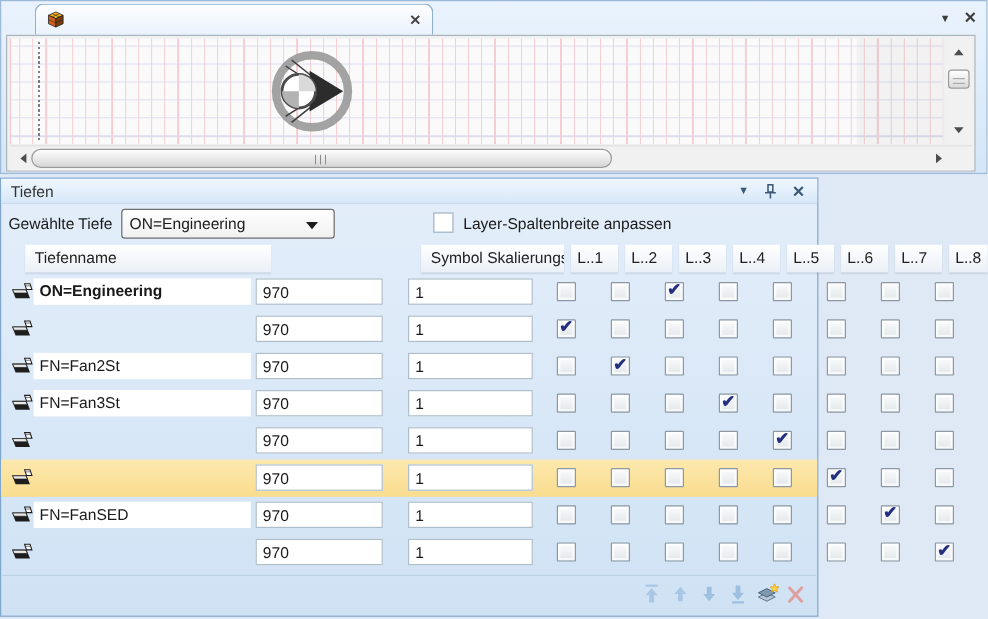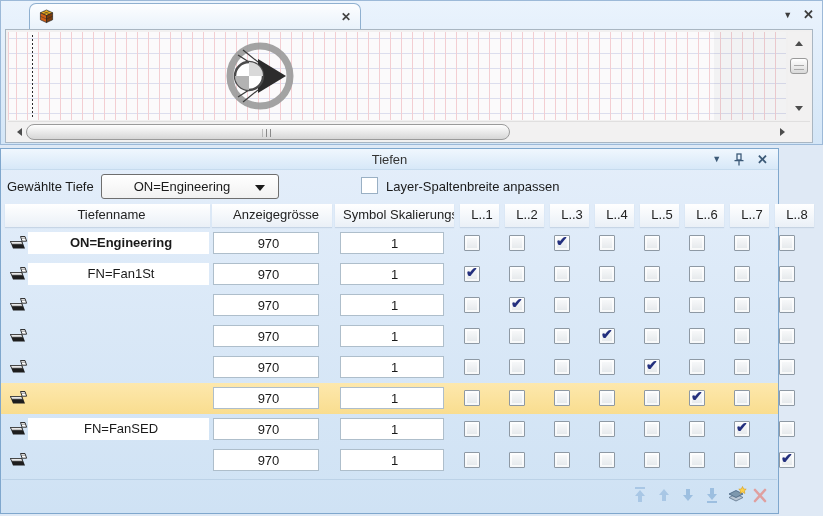--- a/index.html
+++ b/index.html
@@ -43,40 +43,40 @@
   .arr.down  { left:7px; bottom:9px; border-left:4px solid transparent; border-right:4px solid transparent; border-top:5px solid #4d4d4d; }
   .hscroll { position:absolute; left:2px; top:91px; width:802px; height:21px; background:#f2f1f1; border-top:1px solid #e0dfdf; }
   .arr.left  { left:9px; top:6px; border-top:4px solid transparent; border-bottom:4px solid transparent; border-right:5px solid #4d4d4d; }
   .arr.right { left:772px; top:6px; border-top:4px solid transparent; border-bottom:4px solid transparent; border-left:5px solid #4d4d4d; }
   .hthumb { position:absolute; left:18px; top:2px; width:484px; height:16px; border:1px solid #9a9a9a;
             border-radius:8px; background:linear-gradient(#fefefe,#d6d6d6); }
   .hgrip { position:absolute; left:50%; top:4px; width:11px; height:8px; transform:translateX(-50%);
            background:repeating-linear-gradient(to right, #8a8a8a 0 1px, transparent 1px 4px); }
 
   
-  .panel { position:absolute; left:0; top:148px; width:779px; height:366px;
-           border:1px solid #7fa7cd; background:linear-gradient(#e4eefa 0%, #cfe2f4 100%);text-align:center; }
+  .panel { position:absolute; left:0; top:148px; width:682px; height:366px;
+           border:1px solid #7fa7cd; background:linear-gradient(#e4eefa 0%, #cfe2f4 100%); }
   .panel-title { position:relative; height:21px; background:linear-gradient(#f0f7fe,#d7e8f8);
                  border-bottom:1px solid #c6dbee; padding:3px 8px; color:#333; }
   .panel-title-icons { position:absolute; right:10px; top:2px; display:flex; gap:12px; align-items:center; height:16px; }
   .pt-glyph { color:#3c5a78; }
   .pt-glyph.menu { font-size:9px; }
   .pt-glyph.close { font-size:13px; font-weight:bold; }
 
   .controls { position:relative; height:32px; }
   .lbl-depth { position:absolute; left:6px; top:9px; }
   .combo { position:absolute; left:100px; top:4px; width:178px; height:25px; border:1px solid #6e6e6e;
            border-radius:3px; background:linear-gradient(#ffffff,#f1f1f1); padding:4px 22px 0 6px; }
   .combo-arrow { position:absolute; right:13px; top:10px; width:0; height:0;
                  border-left:5px solid transparent; border-right:5px solid transparent; border-top:6px solid #1a1a1a; }
   .cbx { position:absolute; width:17px; height:17px; background:#fff; border:1px solid #9ab0c4; }
   .cbx.layerfit { left:360px; top:7px; }
   .lbl-layerfit { position:absolute; left:385px; top:9px; }
 
-  .thead { position:relative; height:26px; }
+  .thead { position:relative; height:26px;margin-left:16px; }
   .hcell { position:absolute; top:2px; height:23px; background:linear-gradient(#ffffff,#eaf0f7);
            box-shadow:0 1px 1px rgba(60,90,120,.15); padding:3px 0 0 8px; color:#222; white-space:nowrap; overflow:hidden; }
   .hc0 { left:4px;   width:205px; }
   .hc1 { left:211px; width:120px; }
   .hc2 { left:334px; width:119px; }
   .hcell.lh { padding-left:5px; }
 
   .tbody { position:relative; }
   .trow { position:relative; height:31px; }
   .trow.hl { background:linear-gradient(#fde8ad,#f9dd8f); }
@@ -177,21 +177,20 @@
     <div class="combo">
       <span>ON=Engineering</span>
       <span class="combo-arrow"></span>
     </div>
     <div class="cbx layerfit"></div>
     <span class="lbl-layerfit">Layer-Spaltenbreite anpassen</span>
   </div>
 
   <div class="thead">
     <div class="hcell hc0">Tiefenname</div>
-    <div class="hcell hc1">Anzeigegrösse</div>
     <div class="hcell hc2">Symbol Skalierungsf</div>
     <span><div class="hcell lh" style="left: 459px; width: 39px;">L..1</div><div class="hcell lh" style="left: 504px; width: 39px;">L..2</div><div class="hcell lh" style="left: 549px; width: 39px;">L..3</div><div class="hcell lh" style="left: 594px; width: 39px;">L..4</div><div class="hcell lh" style="left: 639px; width: 39px;">L..5</div><div class="hcell lh" style="left: 684px; width: 39px;">L..6</div><div class="hcell lh" style="left: 729px; width: 39px;">L..7</div><div class="hcell lh" style="left: 774px; width: 39px;">L..8</div></span>
   </div>
 
   <div class="tbody">
       <div class="trow">
         <span class="depth-ic">
           <svg width="20" height="16" viewBox="0 0 20 16">
             <path d="M2 6 L14 6 L17 13.5 L5 13.5 Z" fill="#1e1e1e"></path>
             <path d="M2.5 6.5 L13.5 6.5 L14.8 9.2 L3.8 9.2 Z" fill="#e9e9e9" stroke="#1e1e1e" stroke-width="0.6"></path>
@@ -215,21 +214,20 @@
       </div>
       <div class="trow">
         <span class="depth-ic">
           <svg width="20" height="16" viewBox="0 0 20 16">
             <path d="M2 6 L14 6 L17 13.5 L5 13.5 Z" fill="#1e1e1e"></path>
             <path d="M2.5 6.5 L13.5 6.5 L14.8 9.2 L3.8 9.2 Z" fill="#e9e9e9" stroke="#1e1e1e" stroke-width="0.6"></path>
             <path d="M12.5 1.5 L17 1.5 L18.6 6.2 L14.1 6.2 Z" fill="#ffffff" stroke="#1e1e1e" stroke-width="0.9"></path>
             <line x1="13.6" y1="3.2" x2="17.2" y2="3.2" stroke="#1e1e1e" stroke-width="0.5"></line>
           </svg>
         </span>
-        <div class="cell name">FN=Fan1St</div>
         <div class="cell inp size">970</div>
         <div class="cell inp scale">1</div>
         <div class="cb" style="left: 463px;">
           <span class="chk">✔</span>
         </div>
         <div class="cb" style="left: 508px;"></div>
         <div class="cb" style="left: 553px;"></div>
         <div class="cb" style="left: 598px;"></div>
         <div class="cb" style="left: 643px;"></div>
         <div class="cb" style="left: 688px;"></div>
@@ -238,20 +236,21 @@
       </div>
       <div class="trow">
         <span class="depth-ic">
           <svg width="20" height="16" viewBox="0 0 20 16">
             <path d="M2 6 L14 6 L17 13.5 L5 13.5 Z" fill="#1e1e1e"></path>
             <path d="M2.5 6.5 L13.5 6.5 L14.8 9.2 L3.8 9.2 Z" fill="#e9e9e9" stroke="#1e1e1e" stroke-width="0.6"></path>
             <path d="M12.5 1.5 L17 1.5 L18.6 6.2 L14.1 6.2 Z" fill="#ffffff" stroke="#1e1e1e" stroke-width="0.9"></path>
             <line x1="13.6" y1="3.2" x2="17.2" y2="3.2" stroke="#1e1e1e" stroke-width="0.5"></line>
           </svg>
         </span>
+        <div class="cell name">FN=Fan2St</div>
         <div class="cell inp size">970</div>
         <div class="cell inp scale">1</div>
         <div class="cb" style="left: 463px;"></div>
         <div class="cb" style="left: 508px;">
           <span class="chk">✔</span>
         </div>
         <div class="cb" style="left: 553px;"></div>
         <div class="cb" style="left: 598px;"></div>
         <div class="cb" style="left: 643px;"></div>
         <div class="cb" style="left: 688px;"></div>
@@ -260,20 +259,21 @@
       </div>
       <div class="trow">
         <span class="depth-ic">
           <svg width="20" height="16" viewBox="0 0 20 16">
             <path d="M2 6 L14 6 L17 13.5 L5 13.5 Z" fill="#1e1e1e"></path>
             <path d="M2.5 6.5 L13.5 6.5 L14.8 9.2 L3.8 9.2 Z" fill="#e9e9e9" stroke="#1e1e1e" stroke-width="0.6"></path>
             <path d="M12.5 1.5 L17 1.5 L18.6 6.2 L14.1 6.2 Z" fill="#ffffff" stroke="#1e1e1e" stroke-width="0.9"></path>
             <line x1="13.6" y1="3.2" x2="17.2" y2="3.2" stroke="#1e1e1e" stroke-width="0.5"></line>
           </svg>
         </span>
+        <div class="cell name">FN=Fan3St</div>
         <div class="cell inp size">970</div>
         <div class="cell inp scale">1</div>
         <div class="cb" style="left: 463px;"></div>
         <div class="cb" style="left: 508px;"></div>
         <div class="cb" style="left: 553px;"></div>
         <div class="cb" style="left: 598px;">
           <span class="chk">✔</span>
         </div>
         <div class="cb" style="left: 643px;"></div>
         <div class="cb" style="left: 688px;"></div>

